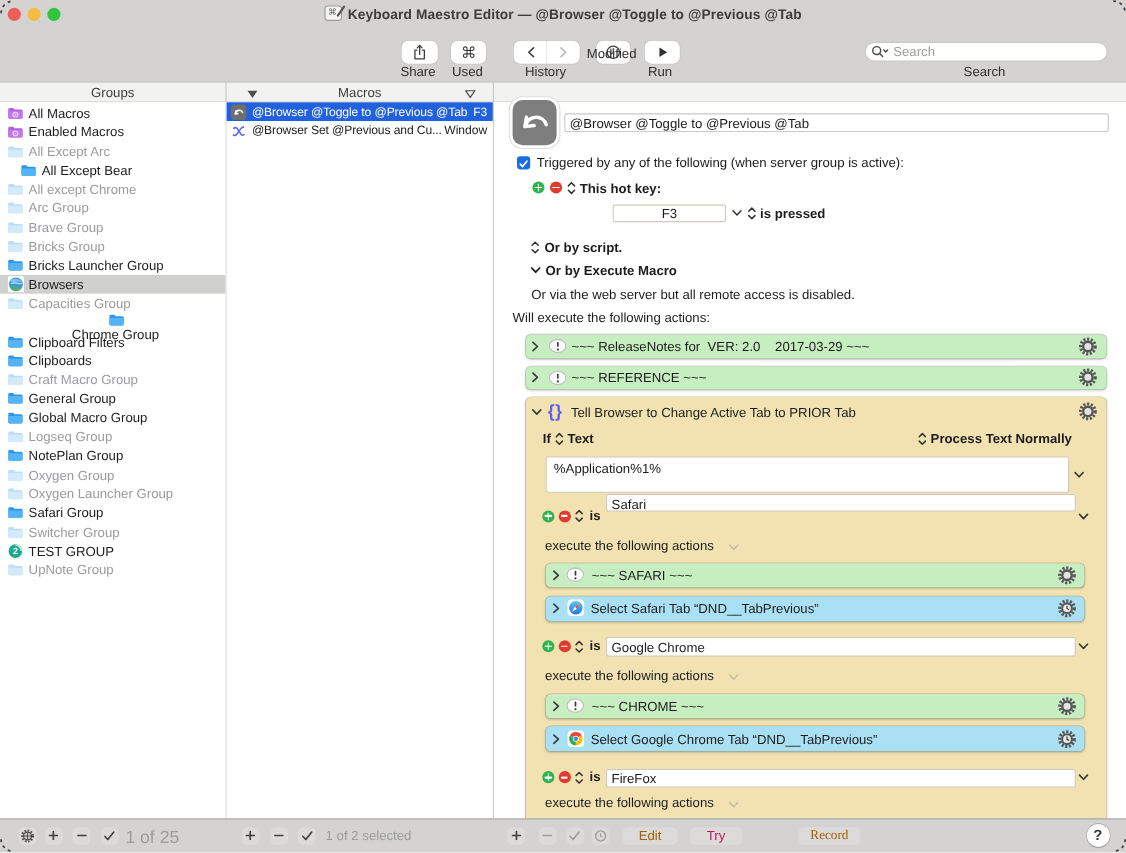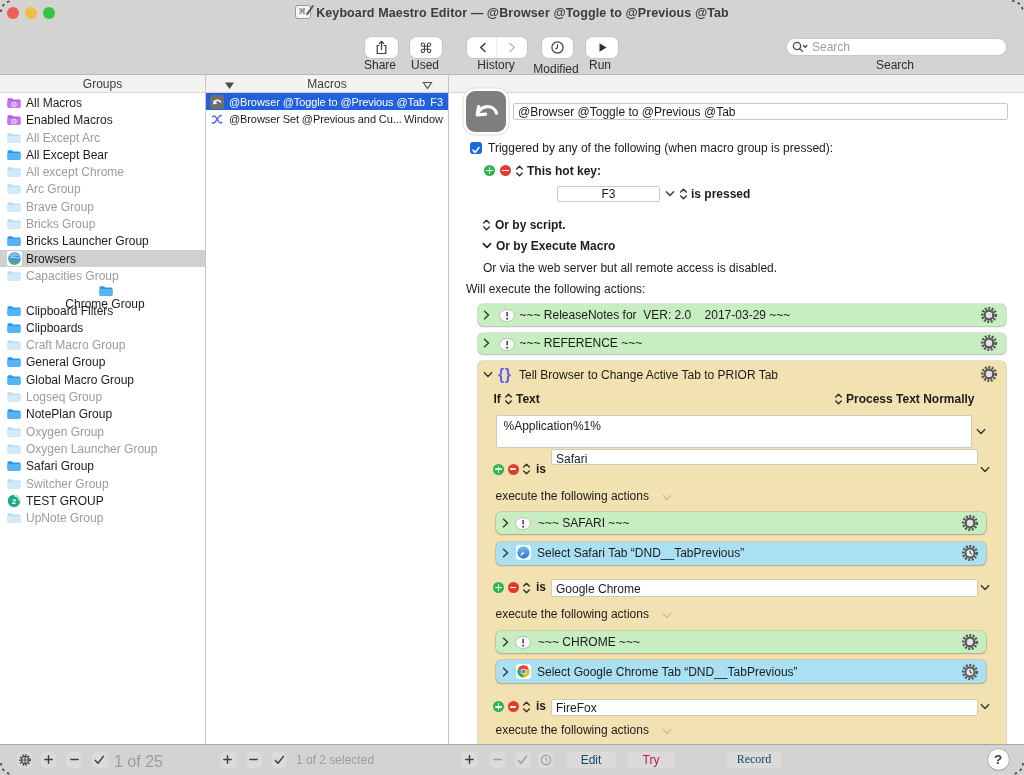--- a/index.html
+++ b/index.html
@@ -61,21 +61,21 @@
         display:flex;align-items:center;}
   .green{background:#c7eec0;}
   .blue{background:#a9e0f3;}
   .tanfill{background:#f2e2b1;}
   .afld{background:#fff;border:1px solid #cfcabb;border-radius:2px;box-sizing:border-box;
         position:absolute;font-size:12px;color:#1b1b1b;}
   
   #bottombar{position:absolute;left:0;top:744px;width:1024px;height:31px;background:#d4d3d2;
              border-top:1px solid #a9a9a8;box-sizing:border-box;}
   .bbtn{position:absolute;top:7px;height:16px;background:#dcdbda;border-radius:5px;
-        display:flex;align-items:center;justify-content:center;font-size:12px;color:#0c4a6e;}
+        display:flex;align-items:center;justify-content:center;font-size:12px;color:#a16207;}
   .sq{width:16px;}
 </style>
 </head>
 <body>
 <div id="win">
 
   <div id="titlebar"></div>
   <div class="tl" style="left:7px;background:#ee5d56;"></div>
   <div class="tl" style="left:25px;background:#f5bd3f;"></div>
   <div class="tl" style="left:43px;background:#32c63e;"></div>
@@ -104,21 +104,21 @@
       <path d="M3 1.5 L7.3 5.5 L3 9.5" fill="none" stroke="#b9b9b9" stroke-width="1.5" stroke-linecap="round" stroke-linejoin="round"></path>
     </svg>
 </div>
 <div class="tlabel" style="left:466px;top:58px;width:60px;">History</div>
 <div class="tbtn" style="left:542px;top:37px;width:29px;height:19px;">
   <svg width="15" height="15" viewBox="0 0 15 15">
       <circle cx="7.5" cy="7.5" r="5.6" fill="none" stroke="#3e3e3e" stroke-width="1.2"></circle>
       <path d="M7.5 4.5 V7.7 L5.6 9" fill="none" stroke="#3e3e3e" stroke-width="1.1" stroke-linecap="round"></path>
     </svg>
 </div>
-<div class="tlabel" style="left:526px;top:62px;width:60px;">Modified</div>
+<div class="tlabel" style="left:526px;top:42px;width:60px;">Modified</div>
 <div class="tbtn" style="left:586px;top:37px;width:30px;height:19px;">
   <svg width="11" height="11" viewBox="0 0 11 11">
       <path d="M2.5 1.2 L9.5 5.5 L2.5 9.8 Z" fill="#2e2e2e"></path>
     </svg>
 </div>
 <div class="tlabel" style="left:570px;top:58px;width:60px;">Run</div>
 <div id="searchfield">
   <svg width="17" height="12" viewBox="0 0 17 12" style="margin-left:5px;">
       <g fill="none" stroke="#494949" stroke-width="1.3">
         <circle cx="5" cy="5" r="3.6"></circle>
@@ -167,21 +167,21 @@
     </div>
   <div class="grow" style="top:35.9px;">
       <span class="gicon">
         <svg class="fold" width="14" height="12" viewBox="0 0 14 12">
           <path d="M0.5 2.5 Q0.5 1.2 1.8 1.2 L5 1.2 L6.2 2.6 L12.2 2.6 Q13.5 2.6 13.5 3.9 L13.5 9.6 Q13.5 10.9 12.2 10.9 L1.8 10.9 Q0.5 10.9 0.5 9.6 Z" fill="#b9ddf4"></path>
           <path d="M0.5 4.1 L13.5 4.1 L13.5 9.6 Q13.5 10.9 12.2 10.9 L1.8 10.9 Q0.5 10.9 0.5 9.6 Z" fill="#d3eafa"></path>
         </svg>
       </span>
       <span class="gtxt dim">All Except Arc</span>
     </div>
-  <div class="grow" style="top:53.2px;">
+  <div class="grow" style="top:53.2px;padding-left:12px;">
       <span class="gicon">
         <svg class="fold" width="14" height="12" viewBox="0 0 14 12">
           <path d="M0.5 2.5 Q0.5 1.2 1.8 1.2 L5 1.2 L6.2 2.6 L12.2 2.6 Q13.5 2.6 13.5 3.9 L13.5 9.6 Q13.5 10.9 12.2 10.9 L1.8 10.9 Q0.5 10.9 0.5 9.6 Z" fill="#2e97e9"></path>
           <path d="M0.5 4.1 L13.5 4.1 L13.5 9.6 Q13.5 10.9 12.2 10.9 L1.8 10.9 Q0.5 10.9 0.5 9.6 Z" fill="#54b4f5"></path>
         </svg>
       </span>
       <span class="gtxt">All Except Bear</span>
     </div>
   <div class="grow" style="top:70.5px;">
       <span class="gicon">
@@ -449,21 +449,21 @@
       <path d="M11.5 23.5 C15 13 28 13.5 30.5 22.3" fill="none" stroke="#fff" stroke-width="3.2" stroke-linecap="round"></path>
       <path d="M12.6 15.6 L11.2 24 L19.6 23.2" fill="none" stroke="#fff" stroke-width="3.2" stroke-linecap="round" stroke-linejoin="round"></path>
     </svg>
 </div>
 <div id="namefield">@Browser @Toggle to @Previous @Tab</div>
 <div class="abs" style="left:470px;top:142px;width:12px;height:12px;background:#1a6ce5;border-radius:3px;">
   <svg width="12" height="12" viewBox="0 0 12 12">
       <path d="M3 6.2 L5.1 8.4 L9 3.6" fill="none" stroke="#fff" stroke-width="1.6" stroke-linecap="round" stroke-linejoin="round"></path>
     </svg>
 </div>
-<div class="abs txt12" style="left:488px;top:141px;">Triggered by any of the following (when macro group is pressed):</div>
+<div class="abs txt12" style="left:488px;top:141px;">Triggered by any of the following (when server group is active):</div>
 <div class="abs" style="left:484px;top:165px;">
     <span class="pm plus"></span>
   </div>
 <div class="abs" style="left:500px;top:165px;">
     <span class="pm minus"></span>
   </div>
 <svg class="abs" style="left:515px;top:165px;" width="9" height="12" viewBox="0 0 9 12">
     <use href="#updn"></use>
   </svg>
 <div class="abs txt12 blab" style="left:527px;top:164px;">This hot key:</div>

